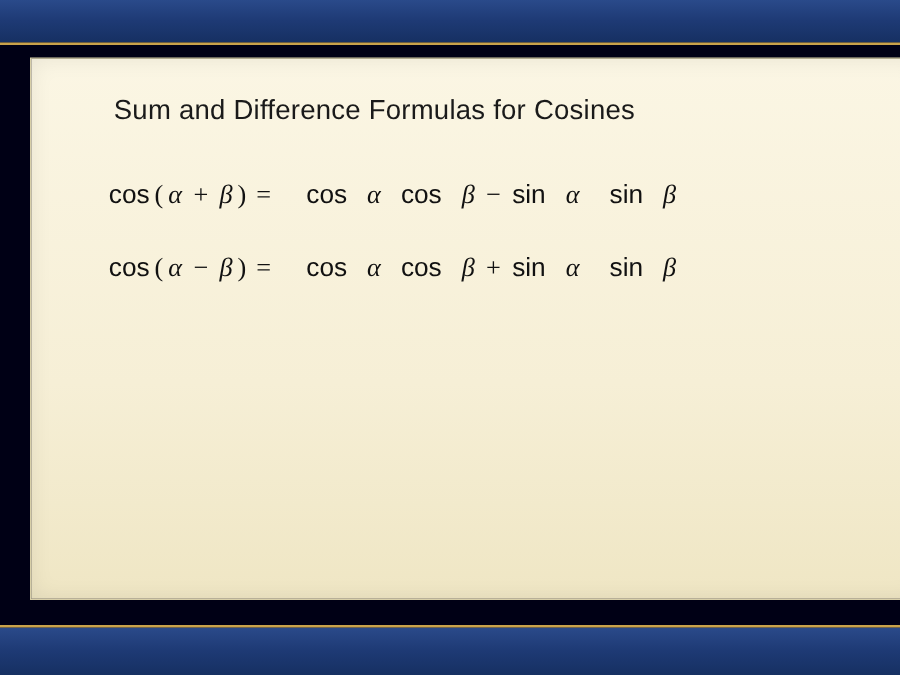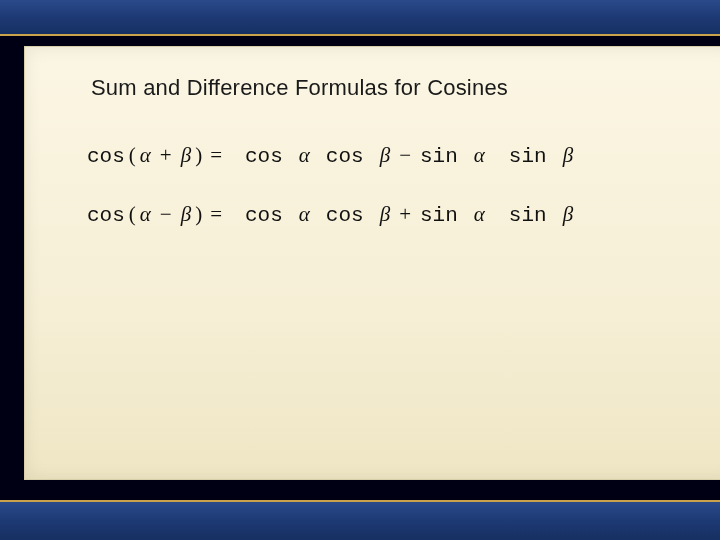--- a/index.html
+++ b/index.html
@@ -63,21 +63,21 @@
     min-width: 158px;
   }
   .rhs {
     display: inline-flex;
     align-items: baseline;
     gap: 0;
   }
   .tok {
     padding: 0 2px;
   }
-  .fn { font-family: Liberation Mono, monospace; }
+  .fn { font-family: Liberation Sans, sans-serif; }
   .sym-alpha, .sym-beta {
     font-family: "Cambria Math", "Times New Roman", serif;
     font-style: italic;
   }
   .op {
     padding: 0 7px;
     font-family: "Cambria Math", "Times New Roman", serif;
   }
   .eq {
     padding: 0 14px 0 6px;

